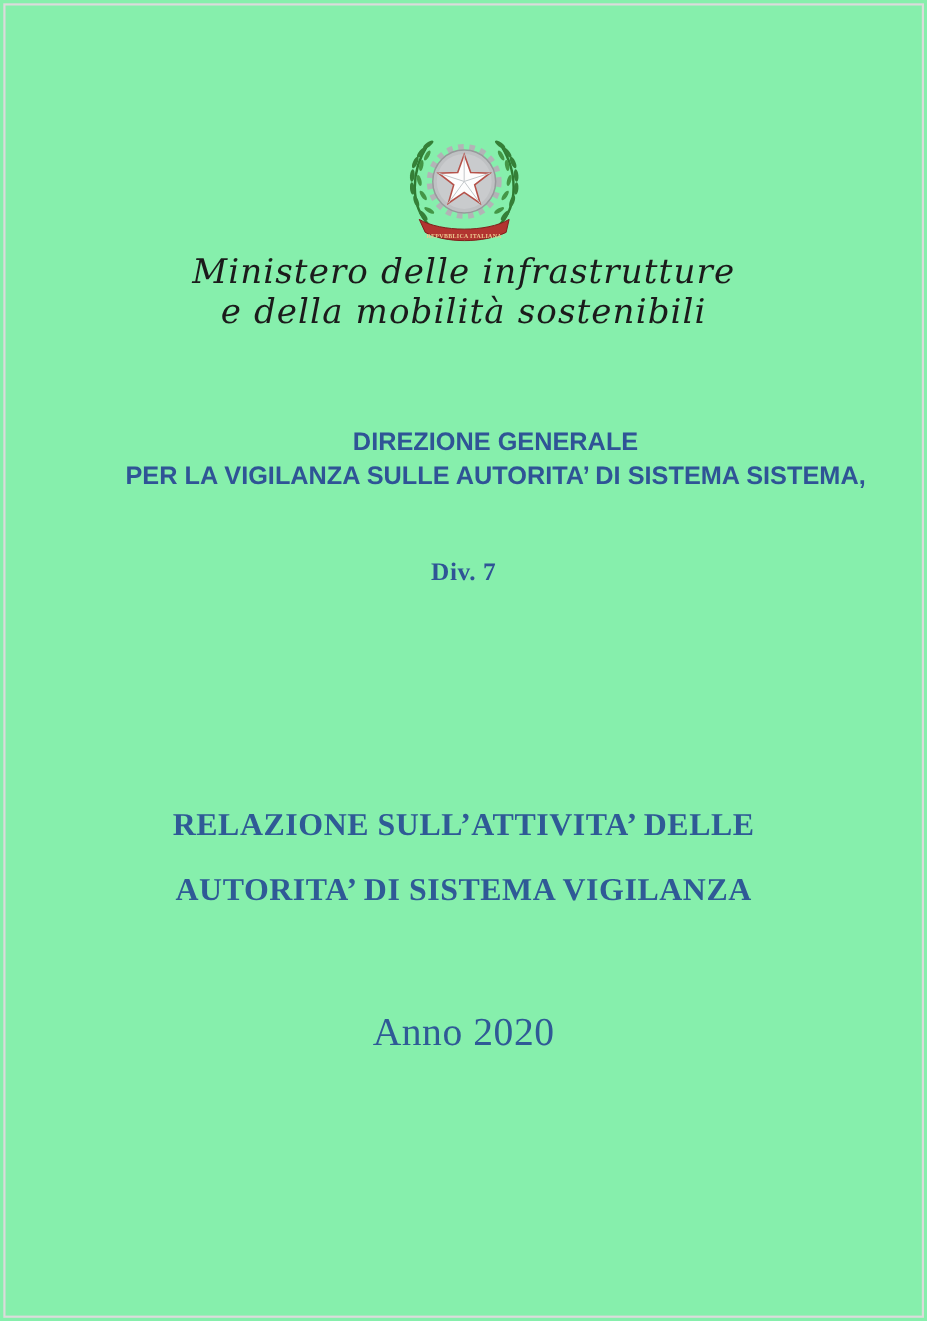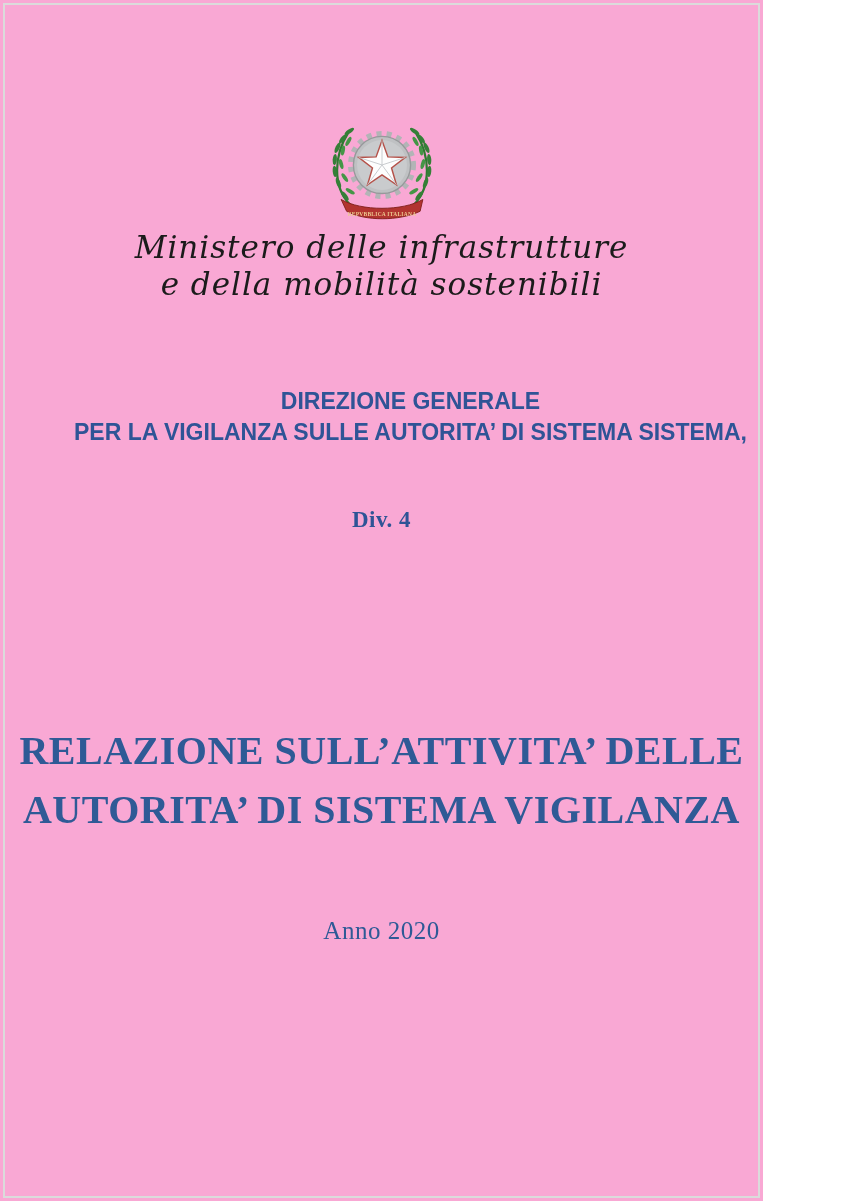--- a/index.html
+++ b/index.html
@@ -1,20 +1,20 @@
 <!DOCTYPE html>
 <html><head>
 <meta charset="utf-8">
 <style>
   html, body { margin: 0; padding: 0; background: #ffffff; }
   .page {
     position: relative;
-    width: 763px;
+    width: 843px;
     height: 1201px;
-    background: #f9a8d4;
+    background: #86efac;
     overflow: hidden;
     font-family: "Liberation Serif", serif;
   }
   .page-frame {
     position: absolute;
     inset: 3px;
     border: 2px solid #dbdbdb;
     pointer-events: none;
   }
   .center-block {
@@ -47,29 +47,29 @@
     font-family: "Liberation Serif", serif;
     font-weight: 700;
     font-size: 23px;
     color: #2f5496;
     letter-spacing: 0.5px;
   }
   .main-title {
     top: 721px;
     font-family: "Liberation Serif", serif;
     font-weight: 700;
-    font-size: 40px;
+    font-size: 29px;
     line-height: 59px;
     letter-spacing: 0.5px;
     color: #2f5a96;
   }
   .year {
     top: 917px;
     font-family: "Liberation Serif", serif;
-    font-size: 25px;
+    font-size: 36px;
     color: #2f5a96;
     letter-spacing: 0.5px;
   }
   .ribbon-label {
     font-family: "Liberation Serif", serif;
     font-weight: 700;
   }
 </style>
 </head>
 <body>
@@ -143,21 +143,21 @@
   <div class="center-block ministry">
     <div>Ministero delle infrastrutture</div>
     <div>e della mobilità sostenibili</div>
   </div>
 
   <div class="center-block direzione">
     <div>DIREZIONE GENERALE</div>
     <div>PER LA VIGILANZA SULLE AUTORITA’ DI SISTEMA SISTEMA,</div>
   </div>
 
-  <div class="center-block division">Div. 4</div>
+  <div class="center-block division">Div. 7</div>
 
   <div class="center-block main-title">
     <div>RELAZIONE SULL’ATTIVITA’ DELLE</div>
     <div>AUTORITA’ DI SISTEMA VIGILANZA</div>
   </div>
 
   <div class="center-block year">Anno 2020</div>
 </div>
 
 </body></html>

